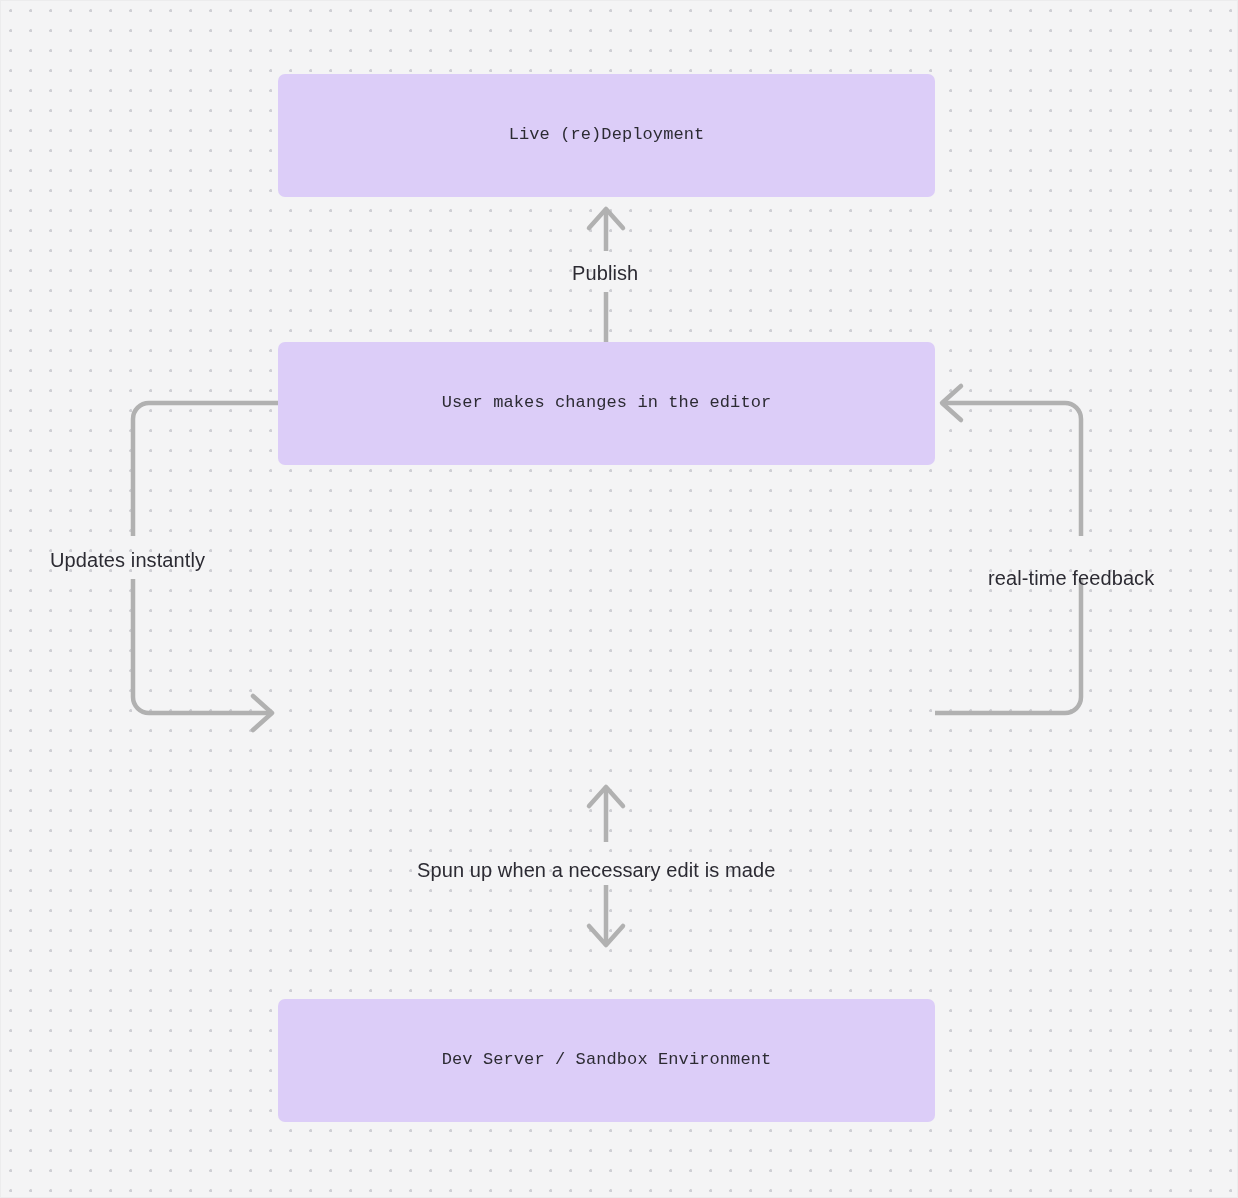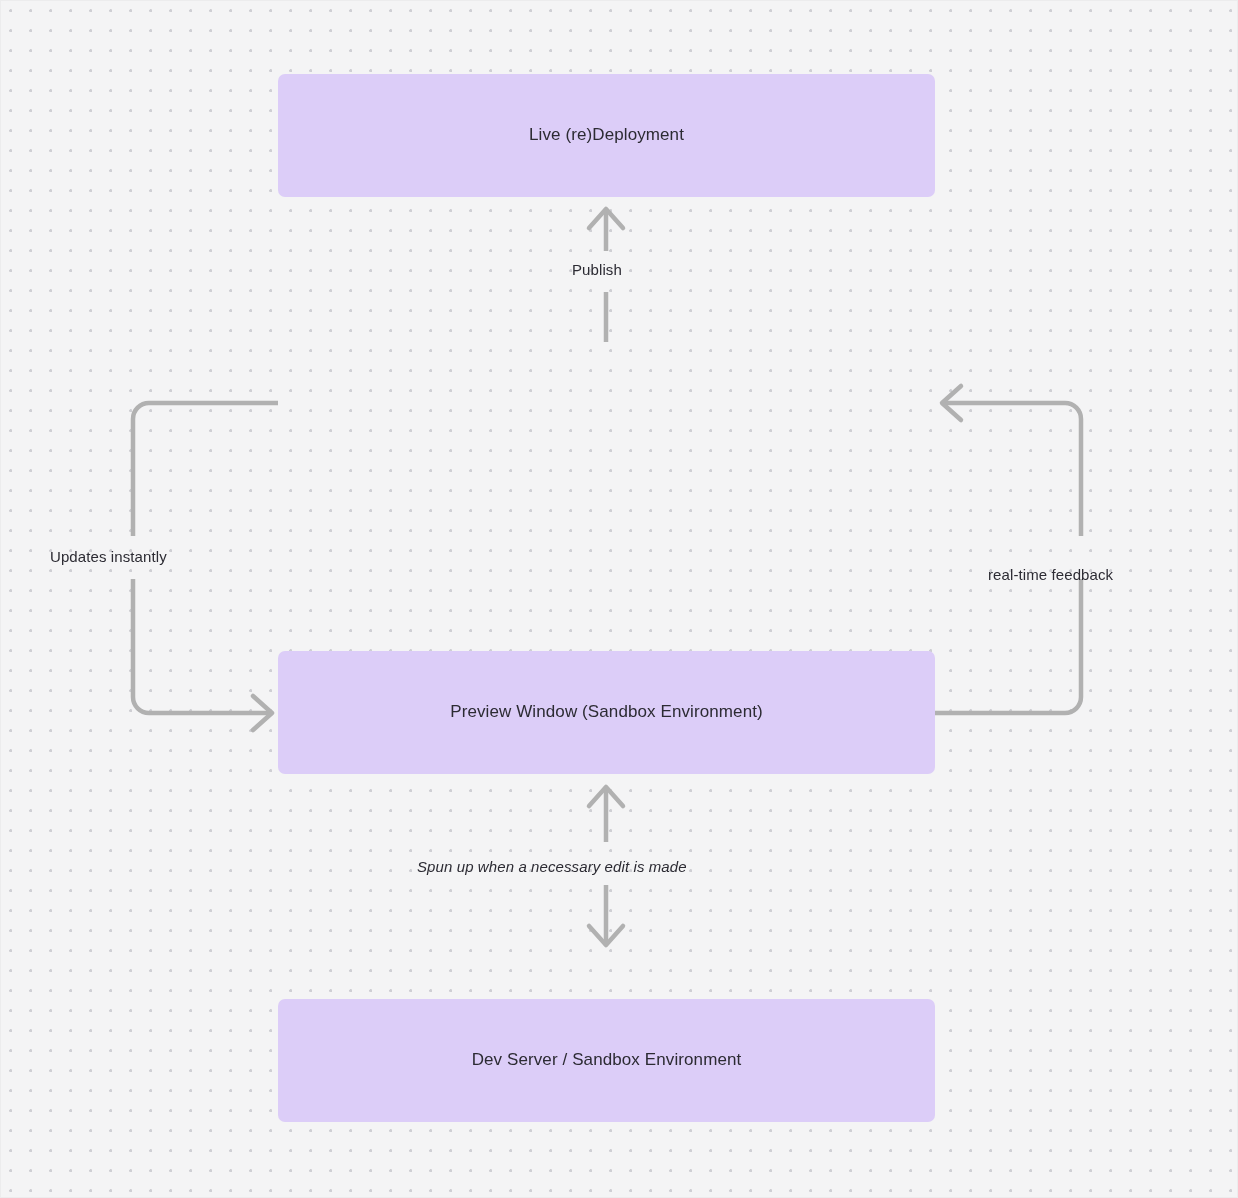--- a/index.html
+++ b/index.html
@@ -37,20 +37,21 @@
     justify-content: center;
     box-sizing: border-box;
   }
   .node-label {
     font-size: 17px;
     line-height: 1.2;
     color: #2c2b33;
     letter-spacing: 0.1px;
     text-align: center;
     white-space: nowrap;
+    font-family: Liberation Mono, monospace;
   }
 
   #node-live       { left: 277px; top: 73px;  width: 657px; height: 123px; }
   #node-editor     { left: 277px; top: 341px; width: 657px; height: 123px; }
   #node-preview    { left: 277px; top: 650px; width: 657px; height: 123px; }
   #node-devserver  { left: 277px; top: 958px; width: 657px; height: 123px; margin-top: 40px; }
 
   
   #edges {
     position: absolute;
@@ -71,31 +72,31 @@
     fill: none;
     stroke: #b1b1b1;
     stroke-width: 4.5;
     stroke-linecap: round;
     stroke-linejoin: round;
   }
 
   
   .edge-label {
     position: absolute;
-    font-size: 15px;
+    font-size: 20px;
     line-height: 1.2;
     color: #2c2b33;
     white-space: nowrap;
     letter-spacing: 0.1px;
     background-color: transparent;
   }
   #label-publish   { left: 571px; top: 260px; }
   #label-updates   { left: 49px;  top: 547px; }
   #label-realtime  { left: 987px; top: 565px; }
-  #label-spun      { left: 416px; top: 857px; font-style: italic; }
+  #label-spun      { left: 416px; top: 857px; }
 </style>
 </head>
 <body>
 
 <div id="canvas">
 
   <svg id="edges" viewBox="0 0 1238 1198" xmlns="http://www.w3.org/2000/svg">
 
     <g>
       <path class="edge-path" d="M 605 341 L 605 291"></path>
@@ -121,24 +122,24 @@
       <path class="edge-path" d="M 605 884 L 605 941"></path>
       <path class="edge-head" d="M 588 925 L 605 944 L 622 925"></path>
     </g>
 
   </svg>
 
   <div class="node" id="node-live">
     <span class="node-label">Live (re)Deployment</span>
   </div>
 
+  <div class="node" id="node-editor">
+    <span class="node-label">User makes changes in the editor</span>
+  </div>
 
-  <div class="node" id="node-preview">
-    <span class="node-label">Preview Window (Sandbox Environment)</span>
-  </div>
 
   <div class="node" id="node-devserver">
     <span class="node-label">Dev Server / Sandbox Environment</span>
   </div>
 
   <div class="edge-label" id="label-publish">Publish</div>
   <div class="edge-label" id="label-updates">Updates instantly</div>
   <div class="edge-label" id="label-realtime">real-time feedback</div>
   <div class="edge-label" id="label-spun">Spun up when a necessary edit is made</div>
 

